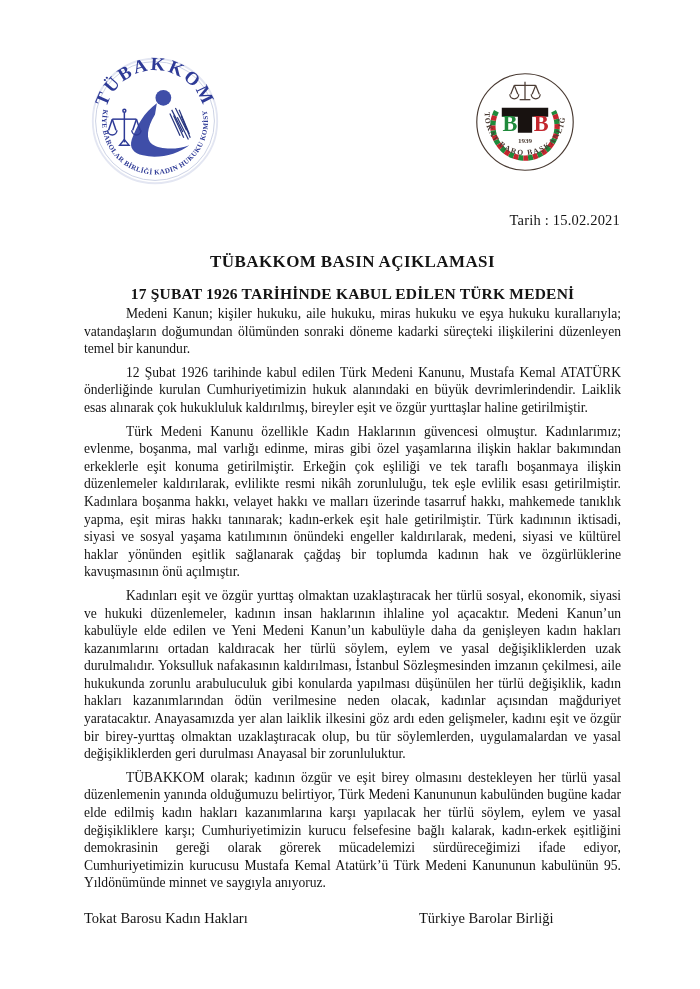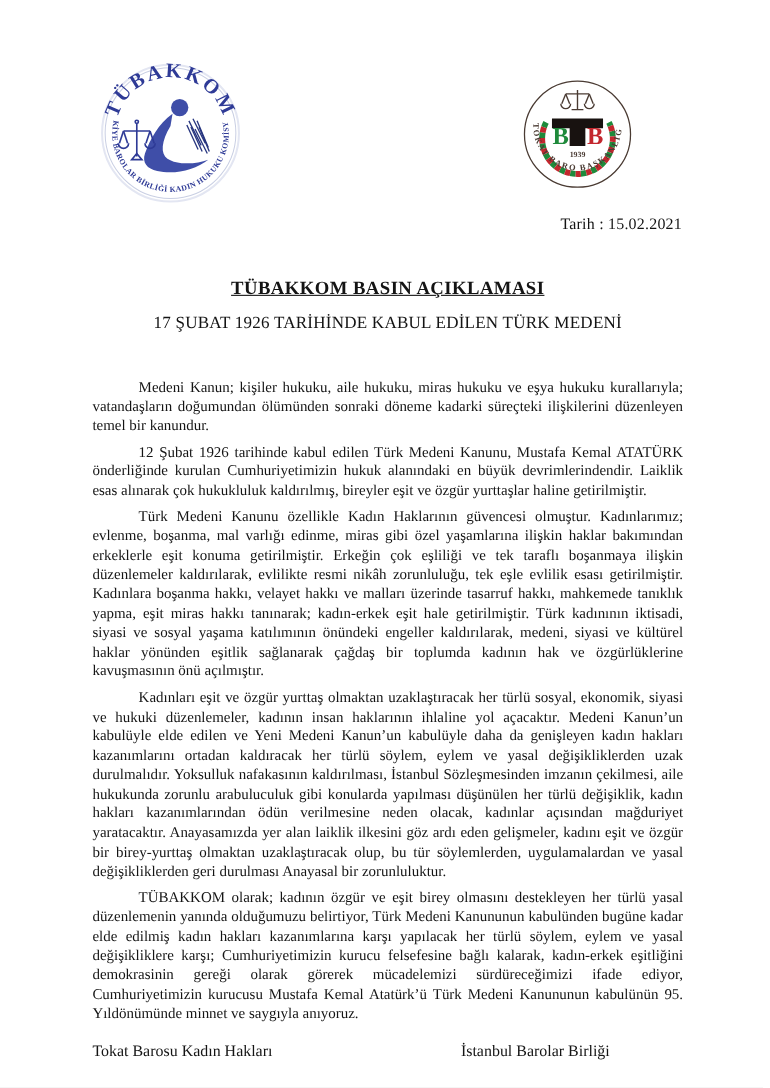--- a/index.html
+++ b/index.html
@@ -5,35 +5,34 @@
   html,body{margin:0;padding:0;background:#9a9a9a;}
   .page{
     position:relative;width:700px;height:989px;margin:0 auto;
     background:#ffffff;overflow:hidden;
     font-family:"Liberation Serif","DejaVu Serif",serif;color:#141414;
   }
   .logo{position:absolute;}
   .logo-tubakkom{left:90px;top:56px;width:130px;height:130px;}
   .logo-tokat{left:475px;top:72px;width:100px;height:100px;}
   .date-line{
-    position:absolute;top:196px;right:80px;
+    position:absolute;top:212px;right:80px;
     font-size:14.5px;letter-spacing:0.2px;
   }
   .content{position:absolute;top:252px;left:84px;width:537px;}
   .doc-title{
     margin:0;text-align:center;font-size:17px;font-weight:bold;
     letter-spacing:0.4px;
-    text-decoration:underline;
   }
   .doc-subtitle{
-    margin:10px 0 0 0;text-align:center;font-size:15.5px;font-weight:normal;
+    margin:10px 0 0 0;text-align:center;font-size:15.5px;font-weight:bold;
     line-height:23px;letter-spacing:0.2px;
   }
   .doc-subtitle span{display:block;}
-  .body-text{margin-top:38px;}
+  .body-text{}
   .body-text p{
     margin:0 0 6px 0;font-size:13.6px;line-height:17.6px;
     text-align:justify;text-indent:42px;
   }
   .signatures{
     display:flex;justify-content:space-between;align-items:flex-start;
     margin-top:16px;font-size:14.5px;line-height:21px;font-family:Liberation Serif, serif;
   }
   .sig-left{text-align:center;}
   .sig-right{width:202px;text-align:left;}
@@ -142,19 +141,19 @@
       <p>Kadınları eşit ve özgür yurttaş olmaktan uzaklaştıracak her türlü sosyal, ekonomik, siyasi ve hukuki düzenlemeler, kadının insan haklarının ihlaline yol açacaktır. Medeni Kanun’un kabulüyle elde edilen ve Yeni Medeni Kanun’un kabulüyle daha da genişleyen kadın hakları kazanımlarını ortadan kaldıracak her türlü söylem, eylem ve yasal değişikliklerden uzak durulmalıdır. Yoksulluk nafakasının kaldırılması, İstanbul Sözleşmesinden imzanın çekilmesi, aile hukukunda zorunlu arabuluculuk gibi konularda yapılması düşünülen her türlü değişiklik, kadın hakları kazanımlarından ödün verilmesine neden olacak, kadınlar açısından mağduriyet yaratacaktır. Anayasamızda yer alan laiklik ilkesini göz ardı eden gelişmeler, kadını eşit ve özgür bir birey-yurttaş olmaktan uzaklaştıracak olup, bu tür söylemlerden, uygulamalardan ve yasal değişikliklerden geri durulması Anayasal bir zorunluluktur.</p>
       <p>TÜBAKKOM olarak; kadının özgür ve eşit birey olmasını destekleyen her türlü yasal düzenlemenin yanında olduğumuzu belirtiyor, Türk Medeni Kanununun kabulünden bugüne kadar elde edilmiş kadın hakları kazanımlarına karşı yapılacak her türlü söylem, eylem ve yasal değişikliklere karşı; Cumhuriyetimizin kurucu felsefesine bağlı kalarak, kadın-erkek eşitliğini demokrasinin gereği olarak görerek mücadelemizi sürdüreceğimizi ifade ediyor, Cumhuriyetimizin kurucusu Mustafa Kemal Atatürk’ü Türk Medeni Kanununun kabulünün 95. Yıldönümünde minnet ve saygıyla anıyoruz.</p>
     </div>
 
     <div class="signatures">
       <div class="sig-left">
         <span class="sig-line">Tokat Barosu Kadın Hakları</span>
 
       </div>
       <div class="sig-right">
-        <span class="sig-line">İstanbul Barolar Birliği</span>
+        <span class="sig-line">Türkiye Barolar Birliği</span>
 
       </div>
     </div>
   </div>
 
 </div>
 
 </body></html>

